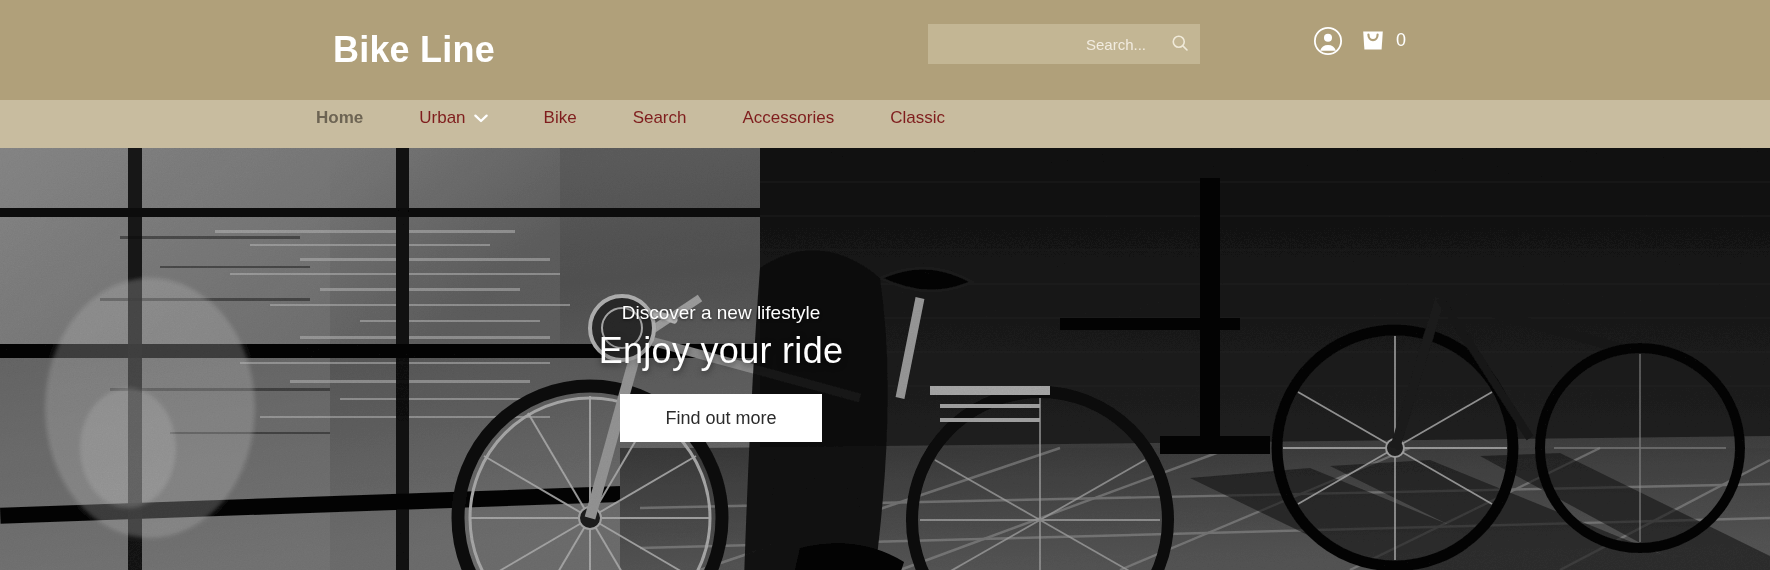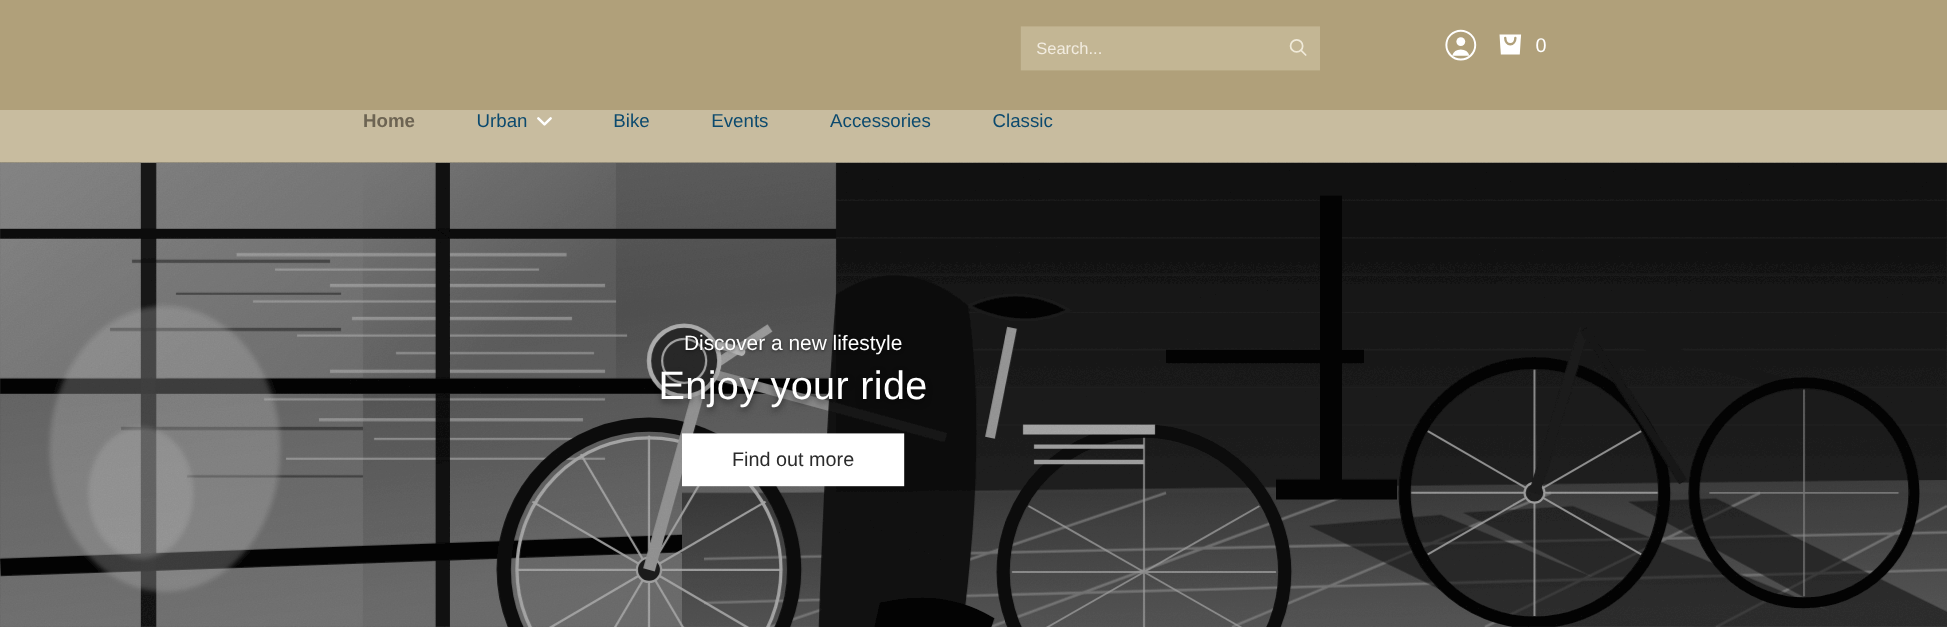--- a/index.html
+++ b/index.html
@@ -31,21 +31,21 @@
     position:absolute; left:928px; top:24px;
     width:272px; height:40px;
     background:#c3b694;
     display:flex; align-items:center;
   }
   .search-input {
     flex:1; height:100%;
     background:transparent; border:none; outline:none;
     padding:0 14px;
     font-family:"Liberation Sans", sans-serif;
-    font-size:15px; color:#ffffff;
+    font-size:15px; color:#ffffff;text-align:right;
   }
   .search-input::placeholder { color:#f2ece0; opacity:1; }
   .search-btn {
     width:40px; height:100%;
     background:transparent; border:none; cursor:pointer;
     display:flex; align-items:center; justify-content:center;
   }
 
   
   .user-icon {
@@ -61,29 +61,29 @@
     font-size:18px; color:#ffffff; line-height:1;
   }
 
   
   .navbar {
     position:absolute; top:100px; left:0;
     width:1770px; height:48px;
     background:#c8bc9f;
   }
   .nav-list {
-    position:absolute; left:330px; top:0;
+    position:absolute; left:316px; top:0;
     height:36px;
-    display:flex; align-items:flex-start;
+    display:flex; align-items:center;
     list-style:none;
   }
   .nav-item {
     display:flex; align-items:center; gap:8px;
     margin-right:56px;
-    font-size:17px; color:#0c4a6e;
+    font-size:17px; color:#7f1d1d;
     cursor:pointer; white-space:nowrap;
   }
   .nav-item.active { color:#6d6453; font-weight:bold; }
   .chevron { display:block; }
 
   
   .hero {
     position:absolute; top:148px; left:0;
     width:1770px; height:422px;
     overflow:hidden;
@@ -119,20 +119,21 @@
     font-size:18px;
     padding:15px 45px;
     line-height:1;
   }
 </style>
 </head>
 <body>
 
 <header class="topbar">
 
+  <div class="brand">Bike Line</div>
 
   <div class="search-wrap">
     <input class="search-input" type="text" placeholder="Search..." style="">
     <button class="search-btn">
       <span>
         <svg width="20" height="20" viewBox="0 0 24 24" fill="none" stroke="#f0ead9" stroke-width="1.9" stroke-linecap="round">
           <circle cx="10.5" cy="10.5" r="6.6"></circle>
           <line x1="15.4" y1="15.4" x2="20.4" y2="20.4"></line>
         </svg>
       </span>
@@ -174,21 +175,21 @@
           <polyline points="1.4,1.6 7,7 12.6,1.6"></polyline>
         </svg>
       </span>
     </li>
 
     <li class="nav-item">
       <span>Bike</span>
     </li>
 
     <li class="nav-item">
-      <span>Events</span>
+      <span>Search</span>
     </li>
 
     <li class="nav-item">
       <span>Accessories</span>
     </li>
 
     <li class="nav-item">
       <span>Classic</span>
     </li>
   </ul>

